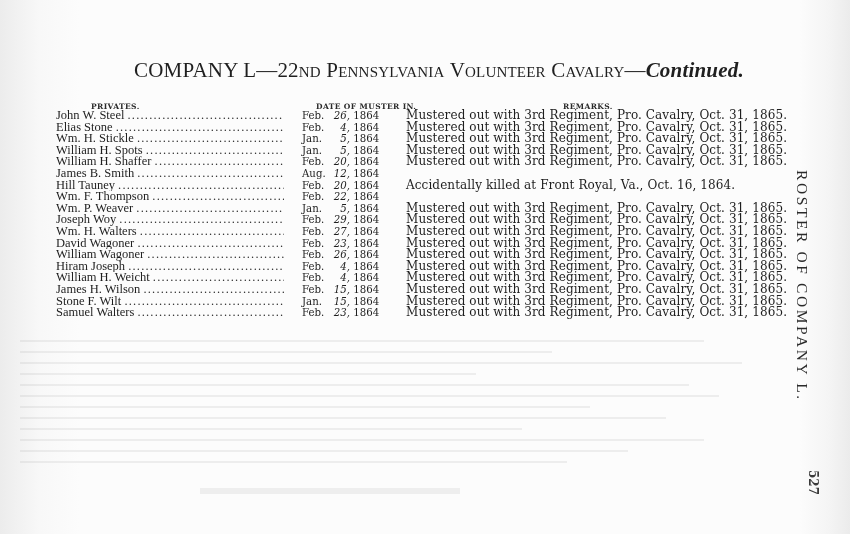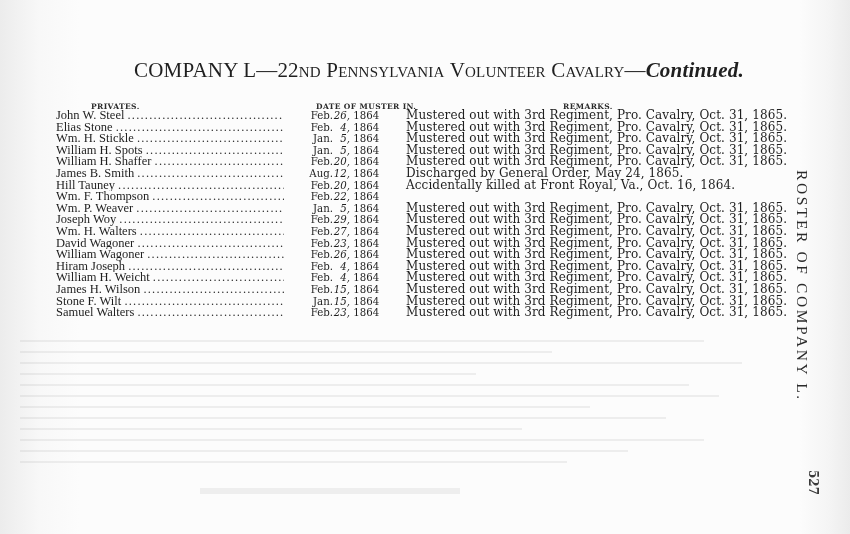--- a/index.html
+++ b/index.html
@@ -102,21 +102,21 @@
       color: #333;
     }
     .date {
       position: absolute;
       left: 246px;
       width: 100px;
       font-family: "DejaVu Serif", serif;
       font-size: 10.2px;
       color: #1e1e1e;
     }
-    .date .mon { display: inline-block; width: 31px; text-align: right; }
+    .date .mon { display: inline-block; width: 31px; }
     .date .day { display: inline-block; width: 17px; text-align: right; font-style: italic; }
     .remark {
       position: absolute;
       left: 350px;
       font-family: "DejaVu Serif", serif;
       font-size: 12px;
       letter-spacing: 0.1px;
       color: #1e1e1e;
     }
 
@@ -196,21 +196,20 @@
         <span class="remark">Mustered out with 3rd Regiment, Pro. Cavalry, Oct. 31, 1865.</span>
       </div>
       <div class="row">
         <span class="name"><span>William H. Shaffer</span> <span class="dots">..............................................</span></span>
         <span class="date"><span class="mon">Feb.</span><span class="day">20,</span> <span>1864</span></span>
         <span class="remark">Mustered out with 3rd Regiment, Pro. Cavalry, Oct. 31, 1865.</span>
       </div>
       <div class="row">
         <span class="name"><span>James B. Smith</span> <span class="dots">..............................................</span></span>
         <span class="date"><span class="mon">Aug.</span><span class="day">12,</span> <span>1864</span></span>
-        <span class="remark">Discharged by General Order, May 24, 1865.</span>
       </div>
       <div class="row">
         <span class="name"><span>Hill Tauney</span> <span class="dots">..............................................</span></span>
         <span class="date"><span class="mon">Feb.</span><span class="day">20,</span> <span>1864</span></span>
         <span class="remark">Accidentally killed at Front Royal, Va., Oct. 16, 1864.</span>
       </div>
       <div class="row">
         <span class="name"><span>Wm. F. Thompson</span> <span class="dots">..............................................</span></span>
         <span class="date"><span class="mon">Feb.</span><span class="day">22,</span> <span>1864</span></span>
       </div>

